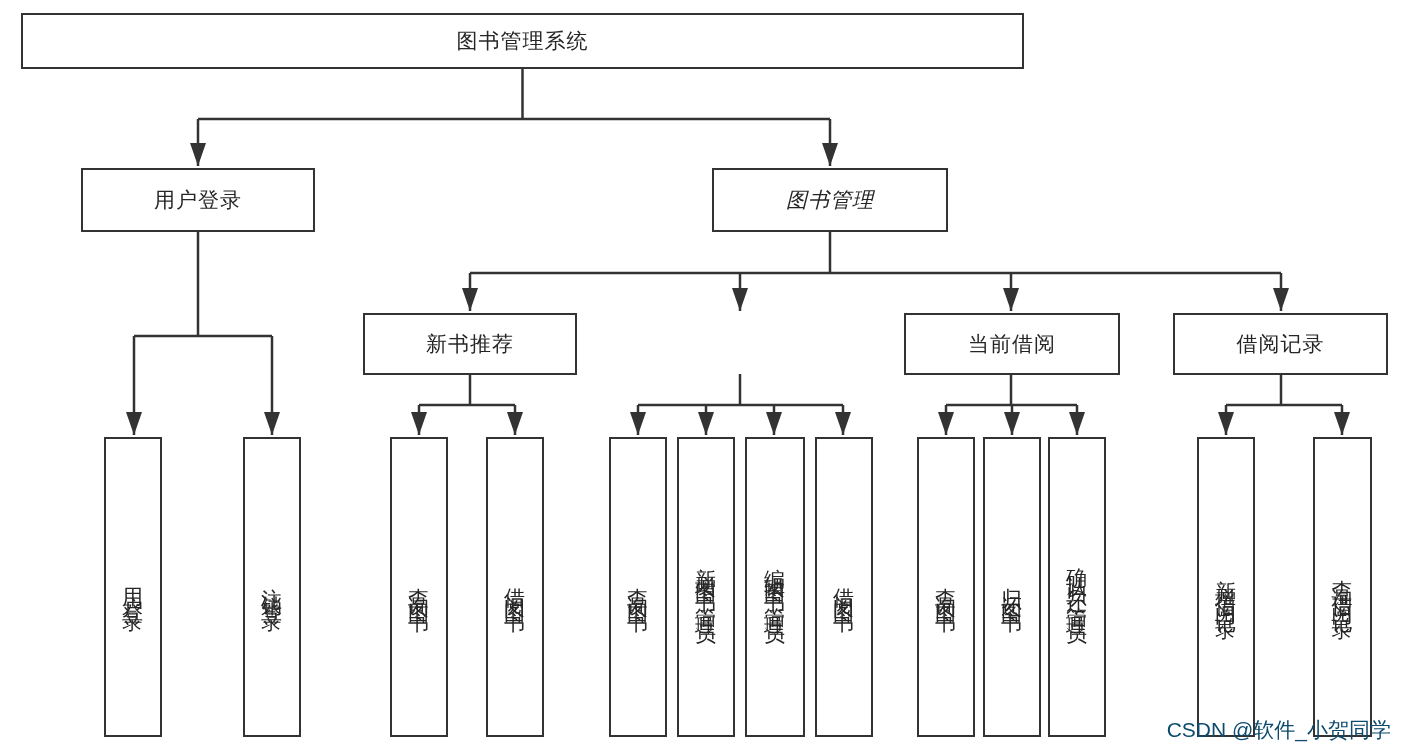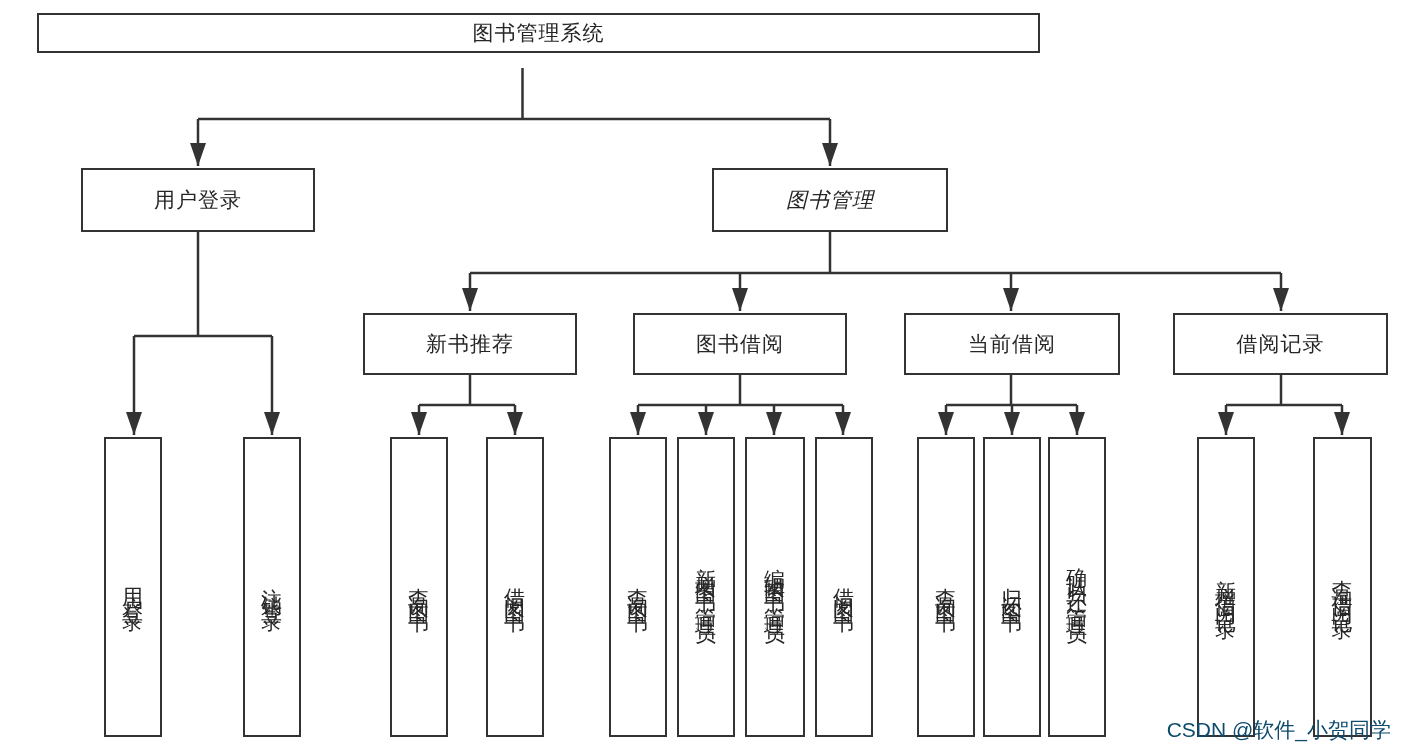--- a/index.html
+++ b/index.html
@@ -113,36 +113,33 @@
       <line x1="1012" y1="405" x2="1012" y2="435" marker-end="url(#arw)"></line>
       <line x1="1077" y1="405" x2="1077" y2="435" marker-end="url(#arw)"></line>
 
       <path d="M1281,374 V406"></path>
       <path d="M1226,405 H1342"></path>
       <line x1="1226" y1="405" x2="1226" y2="435" marker-end="url(#arw)"></line>
       <line x1="1342" y1="405" x2="1342" y2="435" marker-end="url(#arw)"></line>
     </g>
   </svg>
 
-  <div class="box" style="left:37px; top:13px; width:1003px; height:40px;">
+  <div class="box" style="left:21px; top:13px; width:1003px; height:56px;">
     <span class="hlabel">图书管理系统</span>
   </div>
 
   <div class="box" style="left:81px; top:168px; width:234px; height:64px;">
     <span class="hlabel">用户登录</span>
   </div>
   <div class="box" style="left:712px; top:168px; width:236px; height:64px;font-style:italic;">
     <span class="hlabel">图书管理</span>
   </div>
 
   <div class="box lvl3" style="left:363px;">
     <span class="hlabel">新书推荐</span>
-  </div>
-  <div class="box lvl3" style="left:633px;">
-    <span class="hlabel">图书借阅</span>
   </div>
   <div class="box lvl3" style="left:904px; width:216px;">
     <span class="hlabel">当前借阅</span>
   </div>
   <div class="box lvl3" style="left:1173px; width:215px;">
     <span class="hlabel">借阅记录</span>
   </div>
 
   <div class="box leaf" style="left:104px;">
     <span class="vlabel">用户登录</span>

